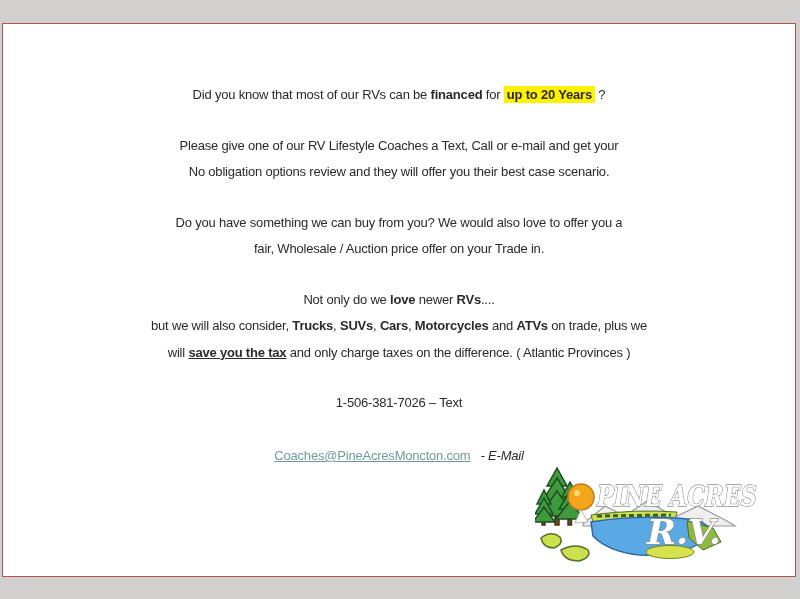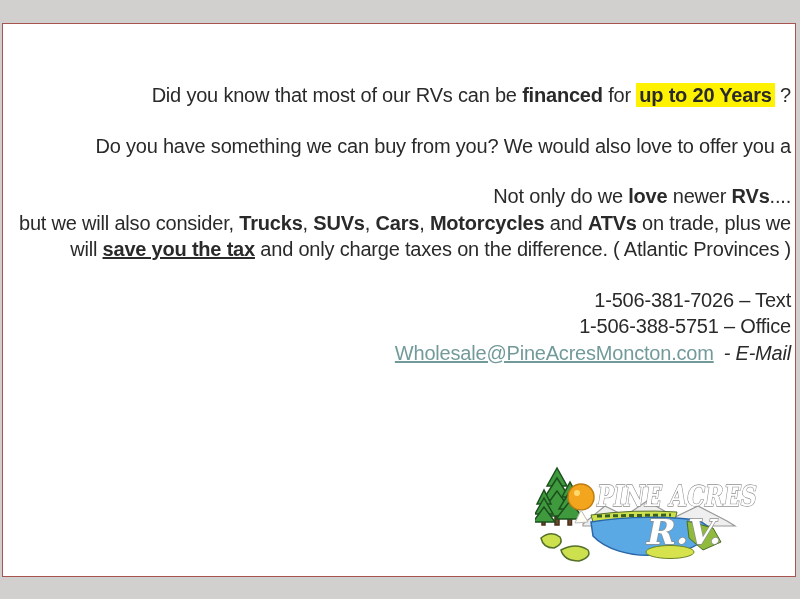--- a/index.html
+++ b/index.html
@@ -20,23 +20,23 @@
   }
   .slide {
     position: absolute;
     left: 2px; top: 23px;
     width: 794px; height: 554px;
     background: #ffffff;
     border: 1.5px solid var(--border);
   }
   .content {
     padding: 58px 4px 0 4px;
-    text-align: right;
+    text-align: center;
     color: var(--text);
-    font-size: 20px;
+    font-size: 13px;
     line-height: 26.5px;
     letter-spacing: -0.2px;
   }
   .content p { margin: 0 0 24px 0; }
   .b { font-weight: 700; }
   .hl {
     background: var(--highlight);
     font-weight: 700;
     padding: 1px 3px;
   }
@@ -68,26 +68,27 @@
   }
 </style>
 </head>
 <body>
 
 <div class="slide">
   <div class="content">
 
     <p><span>Did you know that most of our RVs can be </span><span class="b">financed</span><span> for </span><span class="hl">up to 20 Years</span><span> ?</span></p>
 
+    <p><span>Please give one of our RV Lifestyle Coaches a Text, Call or e-mail and get your</span><br><span>No obligation options review and they will offer you their best case scenario.</span></p>
 
-    <p><span>Do you have something we can buy from you? We would also love to offer you a</span><br></p>
+    <p><span>Do you have something we can buy from you? We would also love to offer you a</span><br><span>fair, Wholesale / Auction price offer on your Trade in.</span></p>
 
     <p><span>Not only do we </span><span class="b">love</span><span> newer </span><span class="b">RVs</span><span>....</span><br><span>but we will also consider, </span><span class="b">Trucks</span><span>, </span><span class="b">SUVs</span><span>, </span><span class="b">Cars</span><span>, </span><span class="b">Motorcycles</span><span> and </span><span class="b">ATVs</span><span> on trade, plus we</span><br><span>will </span><span class="tax">save you the tax</span><span> and only charge taxes on the difference. ( Atlantic Provinces )</span></p>
 
-    <p><span>1-506-381-7026 – Text</span><br><span>1-506-388-5751 – Office</span><br><a class="email-link">Wholesale@PineAcresMoncton.com</a><span class="email-suffix">- E-Mail</span></p>
+    <p><span>1-506-381-7026 – Text</span><br><br><a class="email-link">Coaches@PineAcresMoncton.com</a><span class="email-suffix">- E-Mail</span></p>
 
   </div>
 
   <div class="logo">
     <svg viewBox="0 0 230 100">
 
       <path d="M48,58 L70,40 L90,50 L112,35 L140,51 L163,40 L192,55 L200,60 L48,60 Z" fill="#efefef" stroke="#9a9a9a" stroke-width="1.2"></path>
 
       <path d="M56,49 Q100,43 142,46 L140,54 Q96,50 58,56 Z" fill="#cde04e" stroke="#55702a" stroke-width="1"></path>
       <line x1="62" y1="50" x2="136" y2="49" stroke="#3a5f23" stroke-width="3" stroke-dasharray="5 3"></line>

